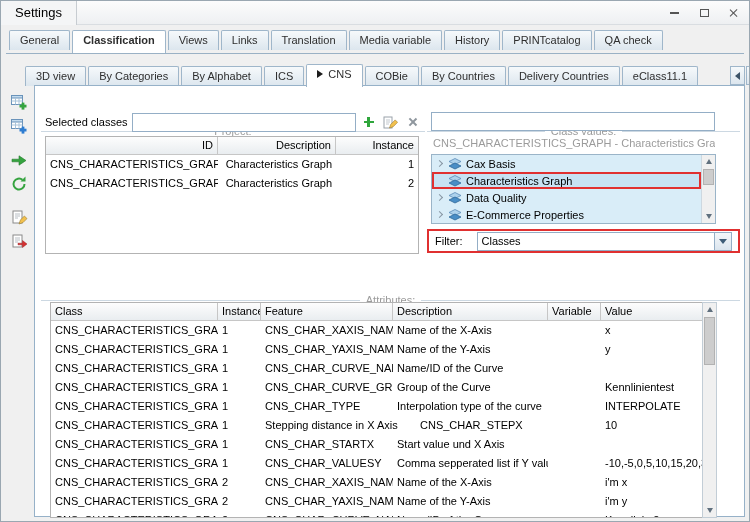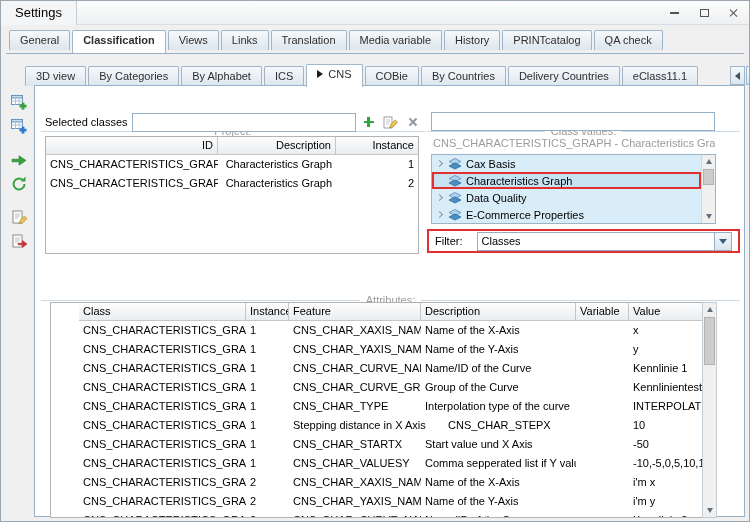--- a/index.html
+++ b/index.html
@@ -91,21 +91,21 @@
   .tree-sb{right:0;top:0;bottom:0;width:14px;}
   .filter-row{position:absolute;left:0;top:139px;width:313px;height:24px;border:2px solid #e03030;background:#fff;display:flex;align-items:center;gap:14px;padding:0 6px;}
   .combo{flex:1;height:19px;border:1px solid #94aec6;background:#fff;display:flex;align-items:center;}
   .combo-value{flex:1;padding:0 4px;white-space:nowrap;overflow:hidden;}
   .combo-btn{width:17px;height:100%;background:linear-gradient(#f4f7fa,#dbe5ee);border-left:1px solid #94aec6;display:flex;align-items:center;justify-content:center;}
   .combo-tri{width:0;height:0;border-left:4px solid transparent;border-right:4px solid transparent;border-top:5px solid #3f5d78;}
 
   
   #attributes-group{left:6px;top:173px;width:699px;height:259px;}
   #attr-table{left:9px;top:43px;width:652px;height:216px;border-right:none;}
-  #attr-table .a0{width:167px;margin-left:28px;}
+  #attr-table .a0{width:167px;}
   #attr-table .a1{width:43px;}
   #attr-table .a2{width:132px;}
   #attr-table .a3{width:155px;}
   #attr-table .a4{width:53px;}
   #attr-table .a5{width:102px;border-right:none;}
   .attr-sb{left:661px;top:43px;width:15px;height:216px;border:1px solid #c2cdd6;}
 </style>
 </head>
 <body>
 
@@ -346,21 +346,20 @@
             <div class="tcell a3">Name of the Y-Axis</div>
             <div class="tcell a4"></div>
             <div class="tcell a5">y</div>
           </div>
           <div class="trow rbody">
             <div class="tcell a0">CNS_CHARACTERISTICS_GRAPH</div>
             <div class="tcell a1">1</div>
             <div class="tcell a2">CNS_CHAR_CURVE_NAME</div>
             <div class="tcell a3">Name/ID of the Curve</div>
             <div class="tcell a4"></div>
-            <div class="tcell a5">Kennlinie 1</div>
           </div>
           <div class="trow rbody">
             <div class="tcell a0">CNS_CHARACTERISTICS_GRAPH</div>
             <div class="tcell a1">1</div>
             <div class="tcell a2">CNS_CHAR_CURVE_GROUP</div>
             <div class="tcell a3">Group of the Curve</div>
             <div class="tcell a4"></div>
             <div class="tcell a5">Kennlinientest</div>
           </div>
           <div class="trow rbody">
@@ -378,21 +377,20 @@
             <div class="tcell a2">CNS_CHAR_STEPX</div>
             <div class="tcell a4"></div>
             <div class="tcell a5">10</div>
           </div>
           <div class="trow rbody">
             <div class="tcell a0">CNS_CHARACTERISTICS_GRAPH</div>
             <div class="tcell a1">1</div>
             <div class="tcell a2">CNS_CHAR_STARTX</div>
             <div class="tcell a3">Start value und X Axis</div>
             <div class="tcell a4"></div>
-            <div class="tcell a5">-50</div>
           </div>
           <div class="trow rbody">
             <div class="tcell a0">CNS_CHARACTERISTICS_GRAPH</div>
             <div class="tcell a1">1</div>
             <div class="tcell a2">CNS_CHAR_VALUESY</div>
             <div class="tcell a3">Comma sepperated list if Y values</div>
             <div class="tcell a4"></div>
             <div class="tcell a5">-10,-5,0,5,10,15,20,3...</div>
           </div>
           <div class="trow rbody">

